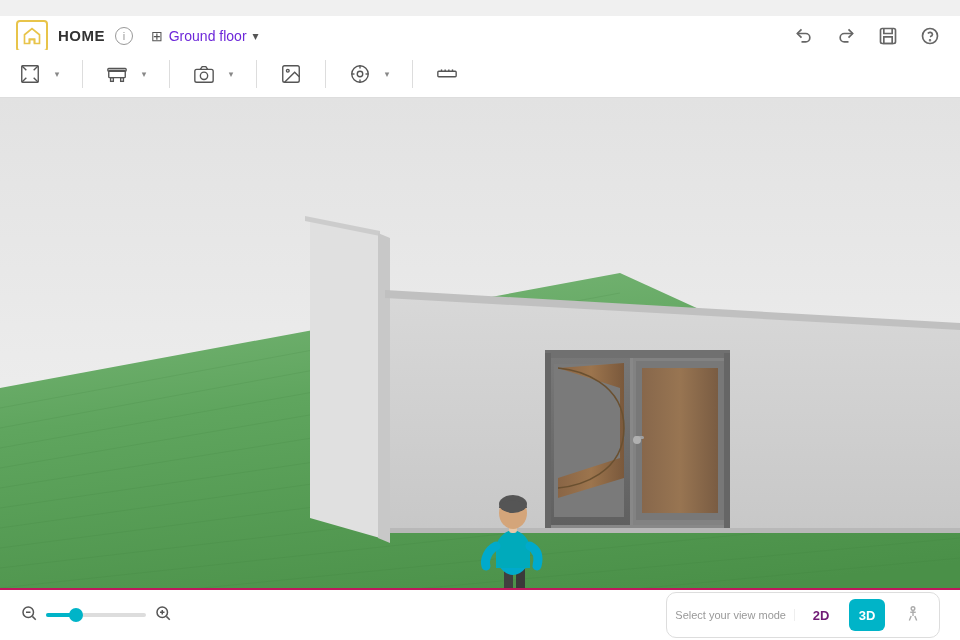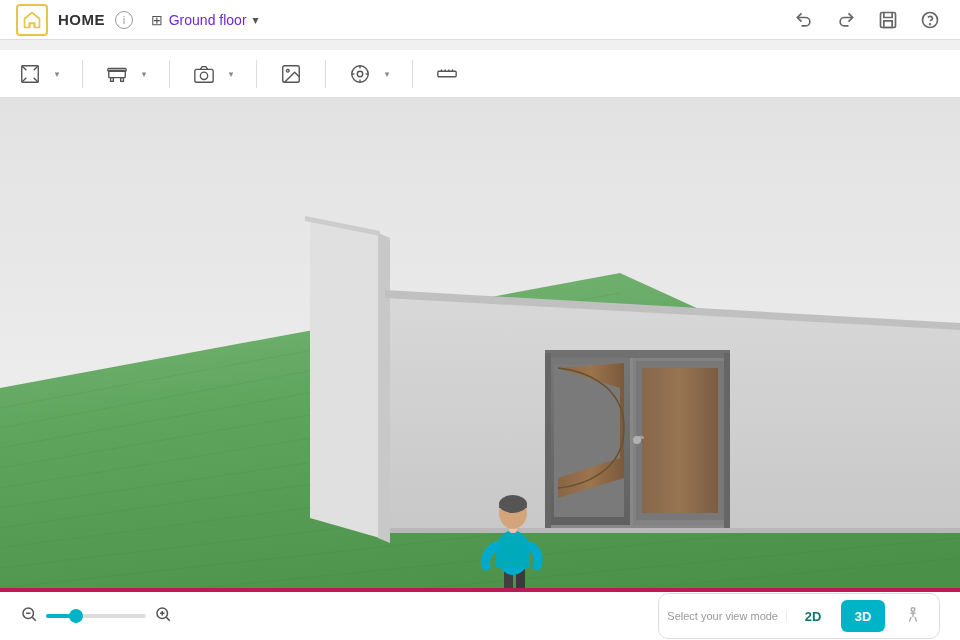--- a/index.html
+++ b/index.html
@@ -1,20 +1,20 @@
 <!DOCTYPE html>
 <html><head>
   <meta charset="utf-8">
   <style>
     * { margin: 0; padding: 0; box-sizing: border-box; }
     body { width: 960px; height: 640px; overflow: hidden; font-family: Arial, sans-serif; background: #f0f0f0; }
 
     
     #header {
-      position: absolute; top: 0; left: 0; width: 960px; height: 40px;
+      position: absolute; top: 16px; left: 0; width: 960px; height: 40px;
       background: #fff; border-bottom: 1px solid #ddd;
       display: flex; align-items: center; justify-content: space-between;
       padding: 0 16px; z-index: 10;
     }
     .header-left { display: flex; align-items: center; gap: 10px; }
     .home-icon-wrap {
       width: 32px; height: 32px; border: 2px solid #e8c44a; border-radius: 4px;
       display: flex; align-items: center; justify-content: center;
     }
     .home-svg { width: 20px; height: 20px; }
@@ -72,21 +72,21 @@
     }
 
     
     .scene-svg {
       position: absolute; top: 0; left: 0; width: 100%; height: 100%;
     }
 
     
     #bottom-bar {
       position: absolute; bottom: 0; left: 0; width: 960px; height: 52px;
-      background: #fff; border-top: 4px solid #be185d;
+      background: #fff; border-top: 2px solid #be185d;
       display: flex; align-items: center; justify-content: space-between;
       padding: 0 20px; z-index: 10;
     }
     .zoom-controls { display: flex; align-items: center; gap: 8px; }
     .zoom-icon { color: #555; font-size: 16px; cursor: pointer; }
     .zoom-slider-track {
       width: 100px; height: 4px; background: #ddd; border-radius: 2px;
       position: relative; cursor: pointer;
     }
     .zoom-slider-fill {
@@ -390,22 +390,22 @@
         <circle cx="11" cy="11" r="7"></circle>
         <line x1="8" y1="11" x2="14" y2="11"></line>
         <line x1="11" y1="8" x2="11" y2="14"></line>
         <line x1="16.5" y1="16.5" x2="21" y2="21"></line>
       </svg>
     </span>
   </div>
 
   <div style="display:flex; align-items:center; gap:8px; border:1px solid #ddd; border-radius:10px; padding:4px 8px; background:#fff;">
     <span style="font-size:11px; color:#999; padding-right:8px; border-right:1px solid #eee;">Select your view mode</span>
-    <div class="view-mode-btn" style="color:#0f766e; font-size:13px; font-weight:600; width:36px; height:32px; display:flex; align-items:center; justify-content:center; cursor:pointer;">2D</div>
-    <div class="view-mode-btn active" style="background:#00b4c8; color:#fff; border-radius:6px; font-size:13px; font-weight:600; width:44px; height:32px; display:flex; align-items:center; justify-content:center; cursor:pointer;text-align:right;">3D</div>
+    <div class="view-mode-btn" style="color:#701a75; font-size:13px; font-weight:600; width:36px; height:32px; display:flex; align-items:center; justify-content:center; cursor:pointer;">2D</div>
+    <div class="view-mode-btn active" style="background:#00b4c8; color:#fff; border-radius:6px; font-size:13px; font-weight:600; width:36px; height:32px; display:flex; align-items:center; justify-content:center; cursor:pointer;text-align:right;">3D</div>
     <div class="view-mode-doll">
       <svg width="22" height="22" viewBox="0 0 24 24" fill="none" stroke="#aaa" stroke-width="1.5">
         <circle cx="12" cy="5" r="2"></circle>
         <path d="M12 7 v6"></path>
         <path d="M9 9 h6"></path>
         <path d="M10 13 l-2 5"></path>
         <path d="M14 13 l2 5"></path>
       </svg>
     </div>
   </div>

